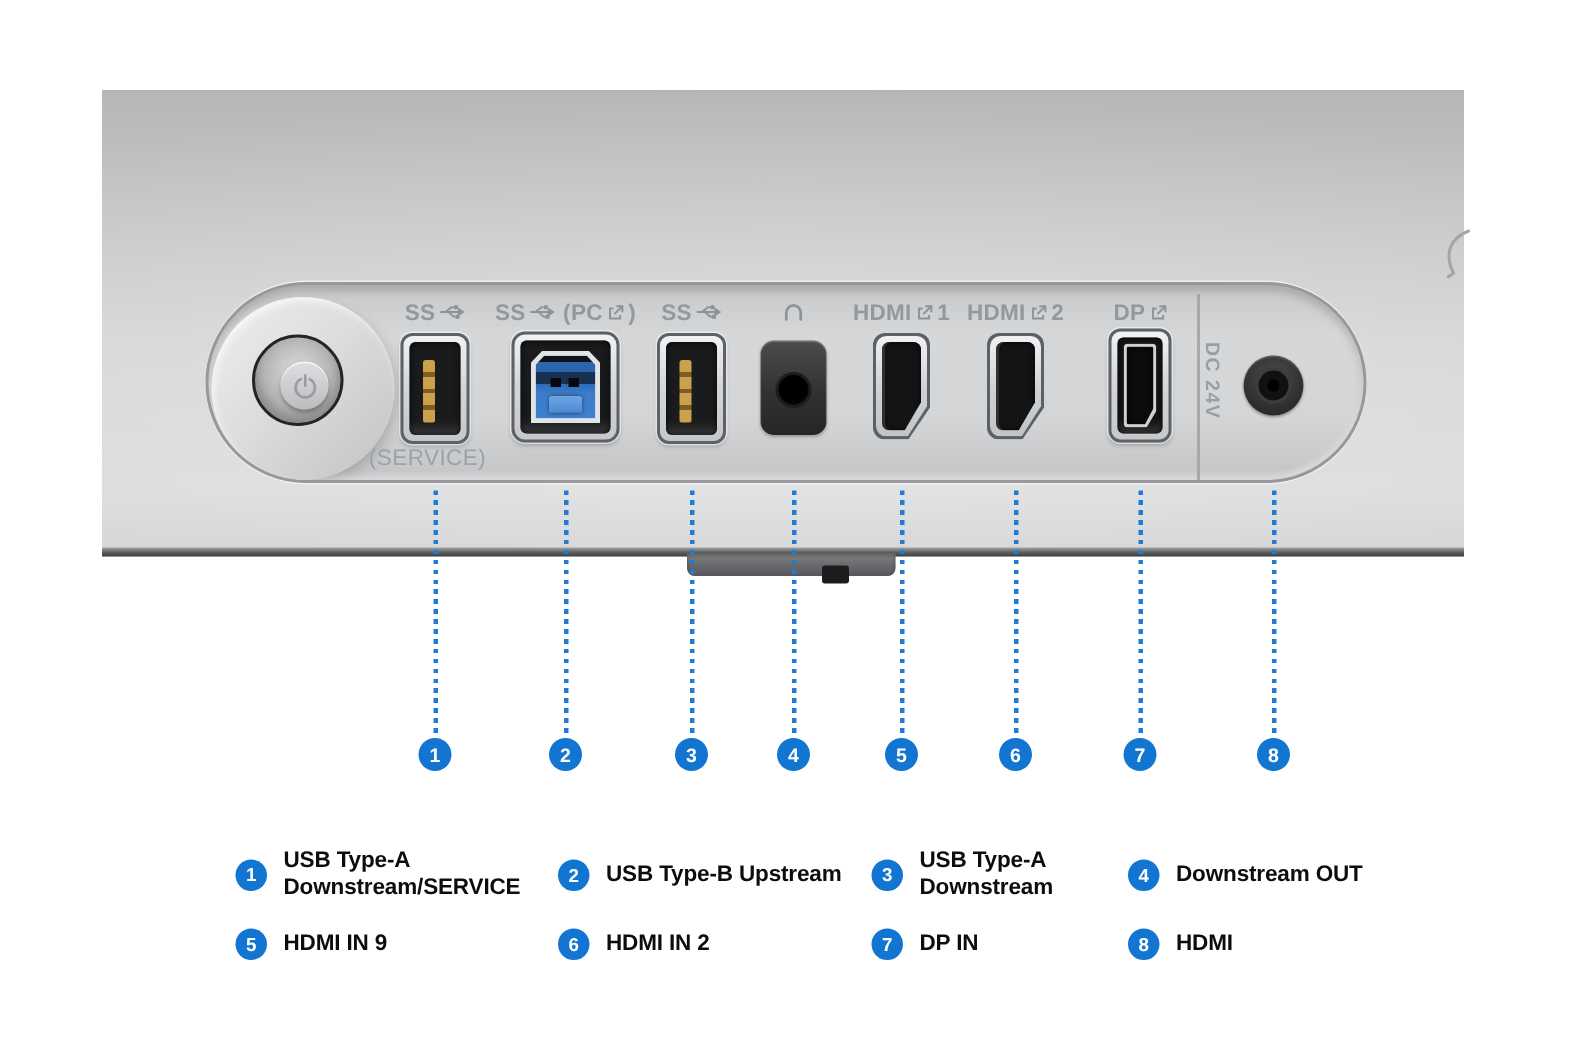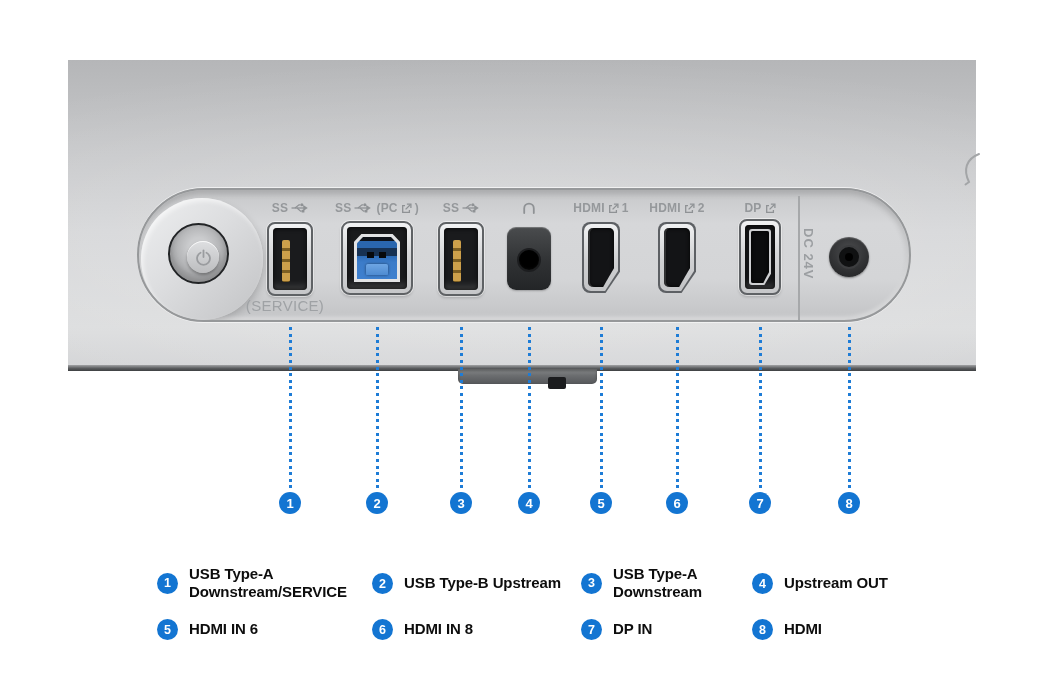--- a/index.html
+++ b/index.html
@@ -120,21 +120,21 @@
     position:absolute;left:829px;top:237px;width:40px;height:40px;border-radius:50%;
     background:radial-gradient(circle at 50% 36%,#47484a 10%,#2b2c2e 70%,#222325 100%);
     box-shadow:0 1px 2px rgba(0,0,0,.4), inset 0 1px 1px rgba(255,255,255,.2);
   }
   .dc-mid{position:absolute;left:8px;top:8px;width:24px;height:24px;border-radius:50%;
     background:#101112;border:2px solid #3c3d3f;box-sizing:border-box;}
   .dc-hole{position:absolute;left:16px;top:16px;width:8px;height:8px;border-radius:50%;background:#000;}
   
   .plabel{
     position:absolute;top:200px;width:140px;height:16px;display:flex;align-items:center;
-    justify-content:center;gap:3px;color:#95989b;font-size:12px;font-weight:700;letter-spacing:.2px;
+    justify-content:center;gap:3px;color:#95989b;font-size:15px;font-weight:700;letter-spacing:.2px;
   }
   .service-label{
     position:absolute;left:215px;top:297px;width:140px;text-align:center;
     color:#9fa2a5;font-size:15px;font-weight:400;letter-spacing:.3px;
   }
   .divider{position:absolute;left:798px;top:196px;width:2px;height:124px;background:#a6a8aa;}
   .dc-label{
     position:absolute;left:801px;top:228px;height:60px;
     writing-mode:vertical-rl;text-orientation:mixed;
     color:#9b9ea1;font-size:13px;font-weight:700;letter-spacing:1px;
@@ -353,29 +353,29 @@
     <span class="legend-num">2</span>
     <span class="legend-label">USB Type-B Upstream</span>
   </div>
   <div class="legend-item" style="left:581px;top:565px">
     <span class="legend-num">3</span>
     <span class="legend-label">USB Type-A
 Downstream</span>
   </div>
   <div class="legend-item" style="left:752px;top:573px">
     <span class="legend-num">4</span>
-    <span class="legend-label">Upstream OUT</span>
+    <span class="legend-label">Downstream OUT</span>
   </div>
   <div class="legend-item" style="left:157px;top:619px">
     <span class="legend-num">5</span>
-    <span class="legend-label">HDMI IN 6</span>
+    <span class="legend-label">HDMI IN 9</span>
   </div>
   <div class="legend-item" style="left:372px;top:619px">
     <span class="legend-num">6</span>
-    <span class="legend-label">HDMI IN 8</span>
+    <span class="legend-label">HDMI IN 2</span>
   </div>
   <div class="legend-item" style="left:581px;top:619px">
     <span class="legend-num">7</span>
     <span class="legend-label">DP IN</span>
   </div>
   <div class="legend-item" style="left:752px;top:619px">
     <span class="legend-num">8</span>
     <span class="legend-label">HDMI</span>
   </div>
 

